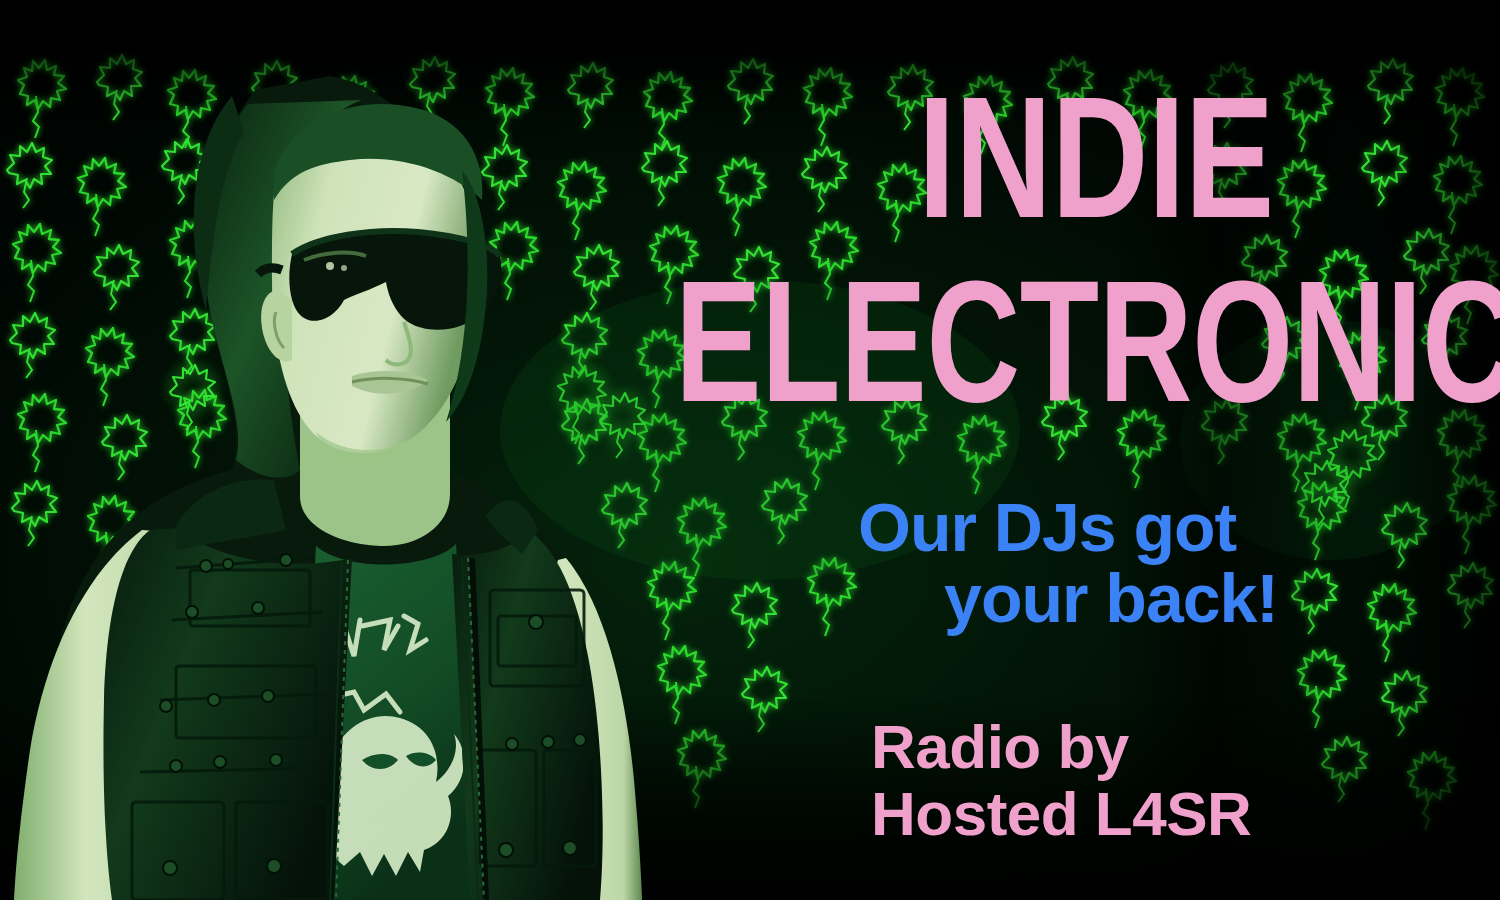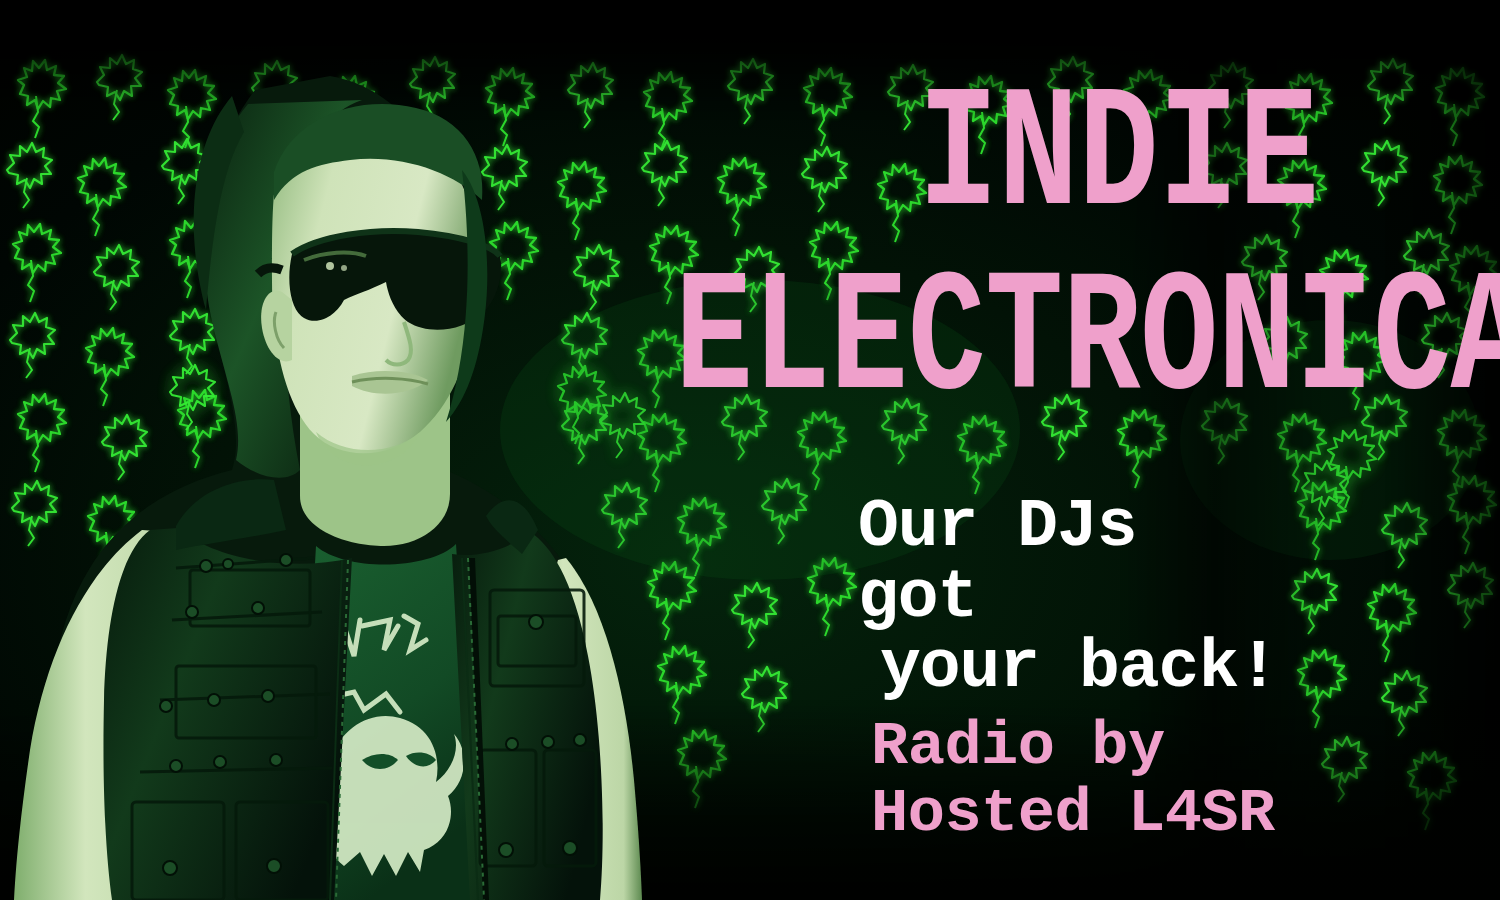--- a/index.html
+++ b/index.html
@@ -7,21 +7,21 @@
     margin: 0;
     padding: 0;
     background: #000;
   }
   #poster {
     position: relative;
     width: 1500px;
     height: 900px;
     overflow: hidden;
     background: #000400;
-    font-family: Liberation Mono, monospace;
+    font-family: Liberation Sans, sans-serif;
     user-select: none;
   }
 
   
   .bg-base {
     position: absolute;
     inset: 0;
     background:
       radial-gradient(ellipse 1100px 700px at 46% 62%, #04230c 0%, #021206 45%, #000603 75%, #000200 100%),
       #000300;
@@ -84,21 +84,21 @@
     top: 268px;
     font-size: 172px;
     transform: scaleX(0.755);
   }
 
   .tagline {
     position: absolute;
     left: 858px;
     top: 492px;
     width: 420px;
-    color: #ffffff;
+    color: #3b82f6;
     font-weight: bold;
     font-size: 68px;
     line-height: 1.04;
     letter-spacing: -1px;
   }
   .tagline .l1 { display:block; text-align: left; }
   .tagline .l2 { display:block; text-align: right; }
 
   .hosted {
     position: absolute;

